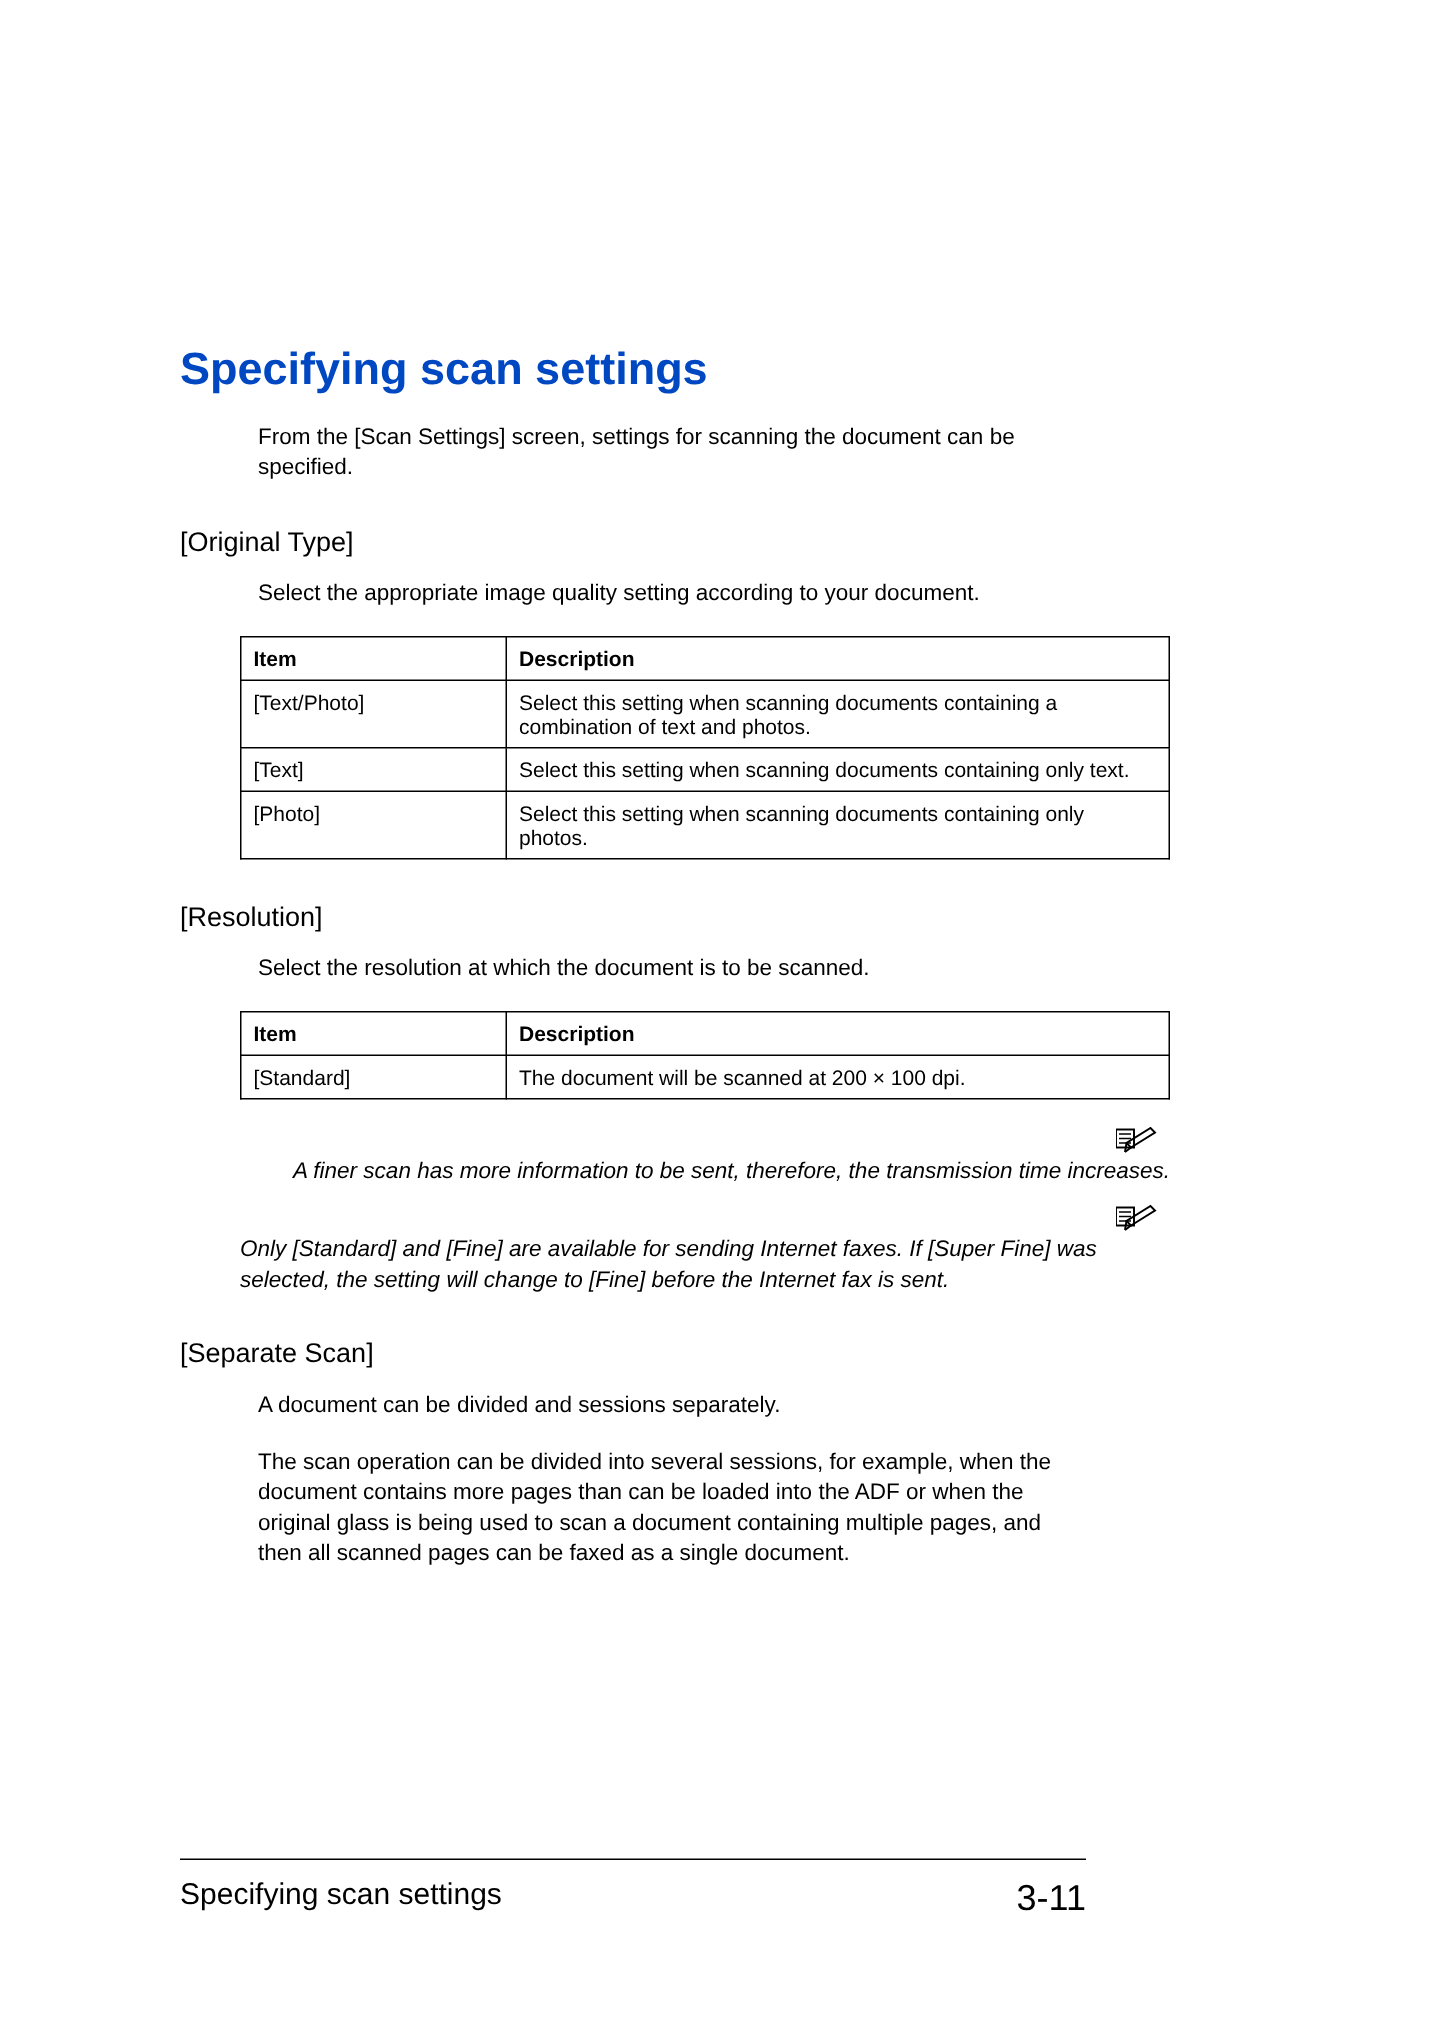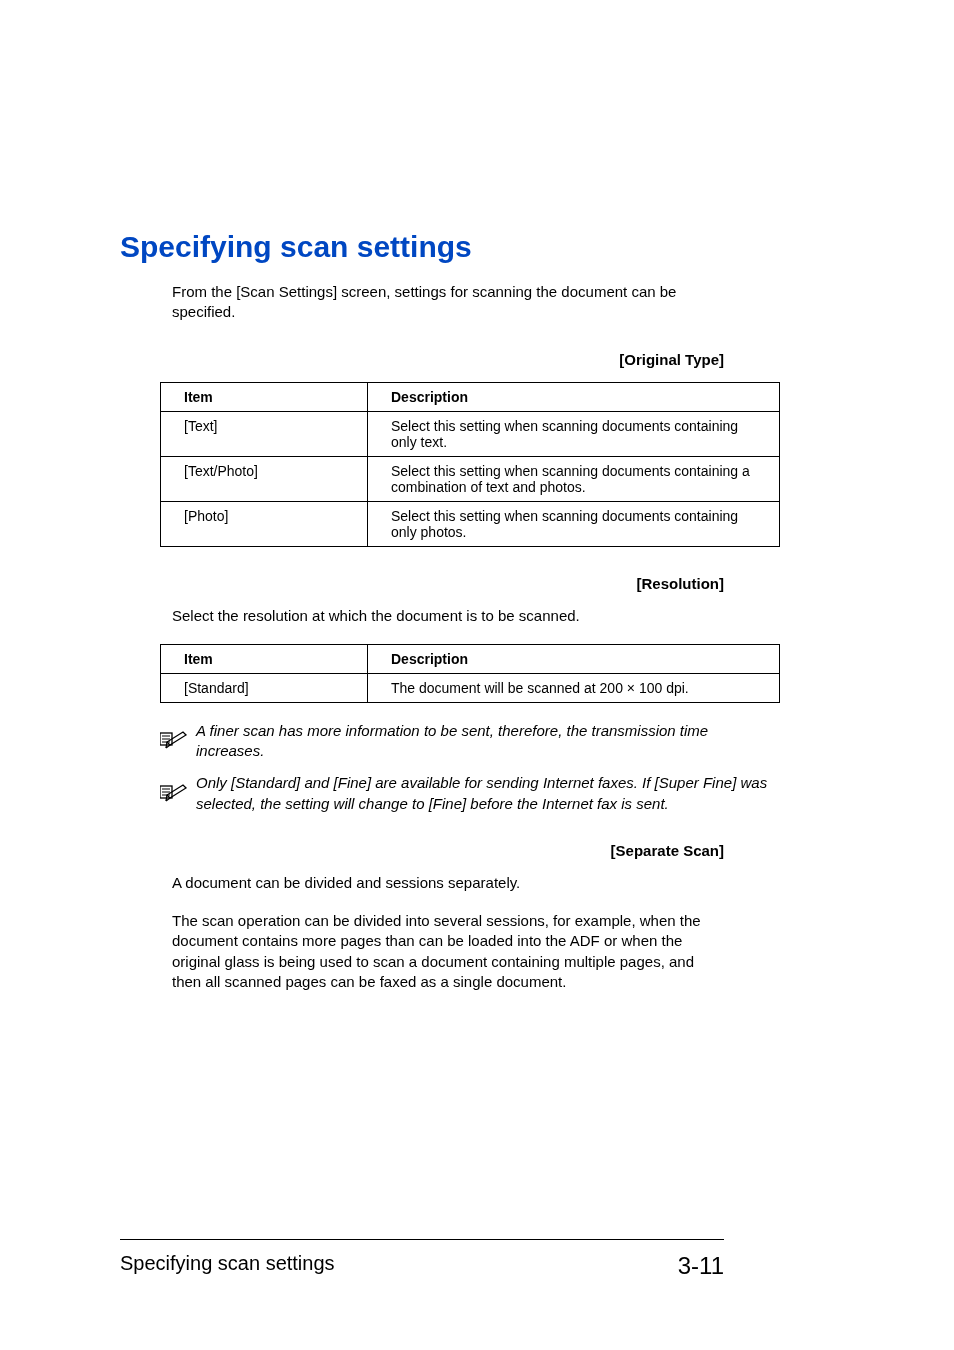--- a/index.html
+++ b/index.html
@@ -22,45 +22,45 @@
     font-weight: bold;
     margin: 0 0 18px 0;
     font-family: Arial, Helvetica, sans-serif;
   }
   .body-text {
     font-size: 15px;
     line-height: 1.35;
     margin: 0 0 18px 52px;
   }
   .section-heading {
-    font-size: 15px;
-    font-weight: bold;
+    font-size: 18px;
+    font-weight: normal;
     margin: 28px 0 14px 0;
-    text-align: right;
   }
   table.data {
     border-collapse: collapse;
     width: 620px;
     margin: 0 0 18px 40px;
     font-size: 14px;
   }
   table.data th, table.data td {
     border: 1px solid #000000;
-    padding: 6px 23px;
+    padding: 6px 8px;
     text-align: left;
     vertical-align: top;
   }
   table.data th {
     font-weight: bold;
   }
   .note-block {
     display: flex;
-    align-items: center;
+    align-items: flex-end;
     margin: 0 0 12px 40px;
     width: 620px;
+    flex-direction: column;
   }
   .note-icon {
     flex: 0 0 auto;
     width: 28px;
     height: 20px;
     margin-right: 8px;
   }
   .note-text {
     font-size: 15px;
     font-style: italic;
@@ -92,34 +92,35 @@
 </head>
 <body>
 
 <div class="page">
 
   <h1 class="title">Specifying scan settings</h1>
 
   <p class="body-text">From the [Scan Settings] screen, settings for scanning the document can be specified.</p>
 
   <h2 class="section-heading">[Original Type]</h2>
+  <p class="body-text">Select the appropriate image quality setting according to your document.</p>
 
   <table class="data">
     <tbody>
         <tr>
       <th style="width:160px;">Item</th>
       <th>Description</th>
     </tr>
     <tr>
+      <td>[Text/Photo]</td>
+      <td>Select this setting when scanning documents containing a combination of text and photos.</td>
+    </tr>
+    <tr>
       <td>[Text]</td>
       <td>Select this setting when scanning documents containing only text.</td>
-    </tr>
-    <tr>
-      <td>[Text/Photo]</td>
-      <td>Select this setting when scanning documents containing a combination of text and photos.</td>
     </tr>
     <tr>
       <td>[Photo]</td>
       <td>Select this setting when scanning documents containing only photos.</td>
     </tr>
   </tbody>
     </table>
 
   <h2 class="section-heading">[Resolution]</h2>
   <p class="body-text">Select the resolution at which the document is to be scanned.</p>

